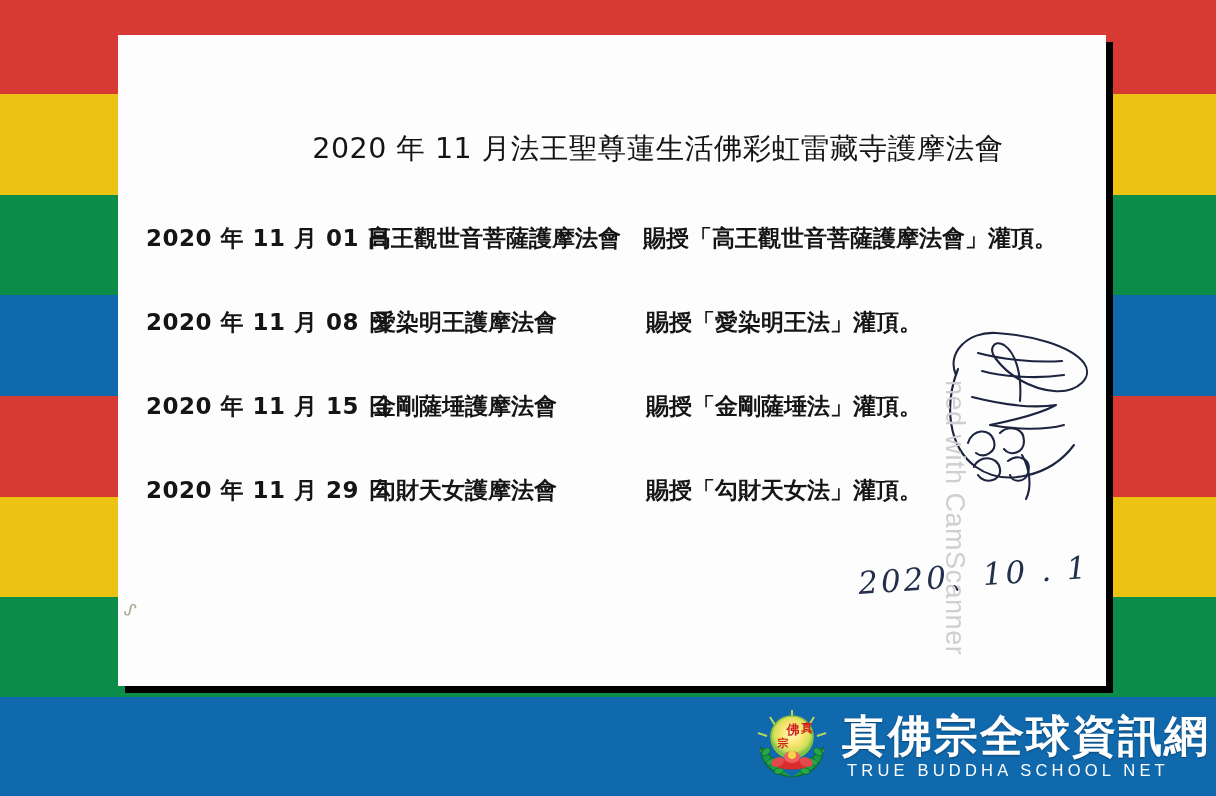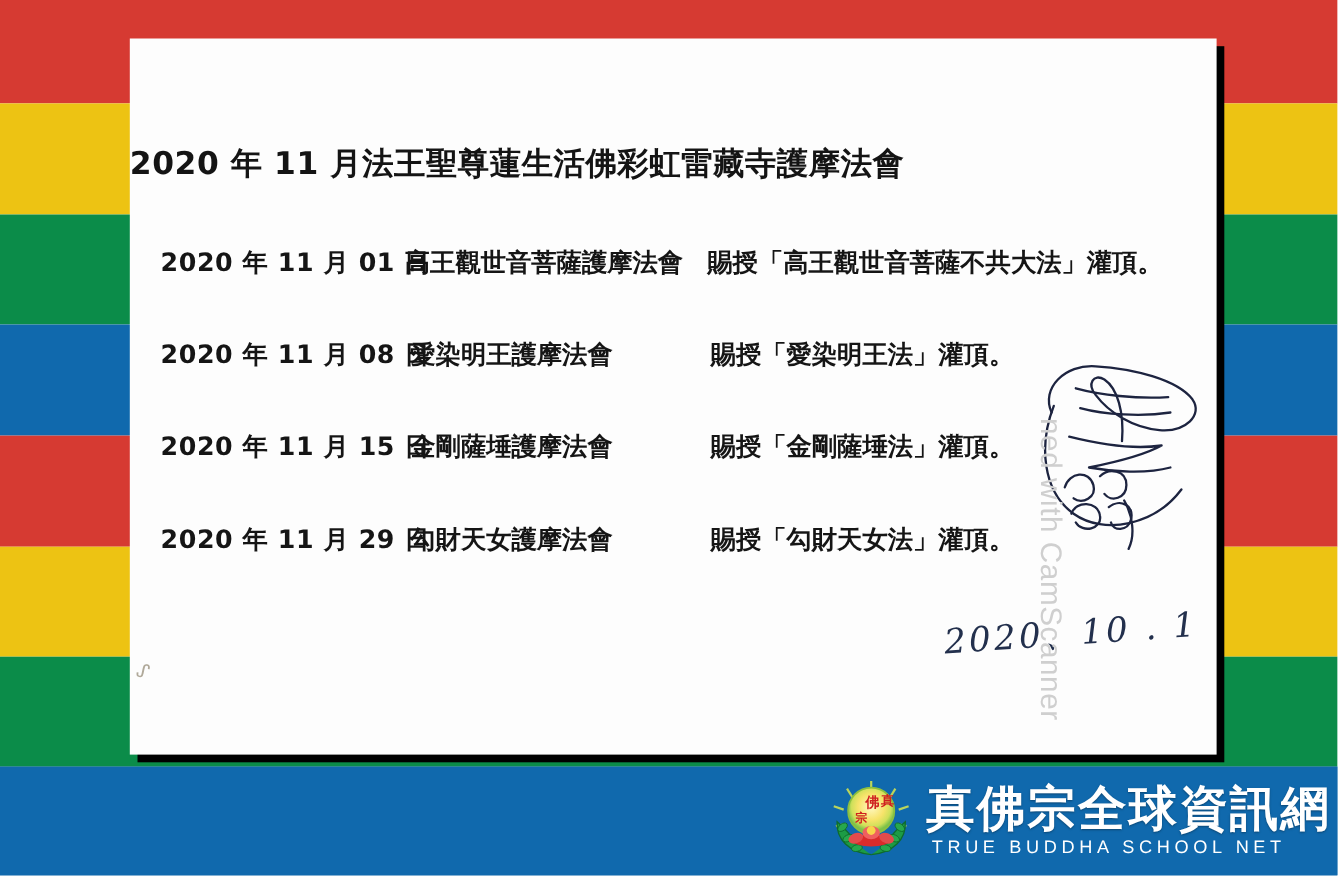--- a/index.html
+++ b/index.html
@@ -44,22 +44,23 @@
     width:988px; height:651px;
     background:#fdfdfd;
     overflow:hidden;
   }
 
   
   #doc-title {
     position:absolute;
     left:0; top:95px;
     width:1080px;
+    text-align:center;
     font-size:28.5px;
-    font-weight:bold;
+    font-weight:normal;
     letter-spacing:0.5px;
     color:#141414;
     white-space:nowrap;
     font-family:"DejaVu Sans", "Liberation Sans", sans-serif;
   }
 
   
   #schedule {
     position:absolute;
     left:0; top:188px;
@@ -199,21 +200,21 @@
 
   <div id="card">
 
     <div id="doc-title">2020 年 11 月法王聖尊蓮生活佛彩虹雷藏寺護摩法會</div>
 
     <div id="schedule">
 
       <div class="row row-wide">
         <span class="cell-date">2020 年 11 月 01 日</span>
         <span class="cell-event">高王觀世音菩薩護摩法會</span>
-        <span class="cell-empower">賜授「高王觀世音菩薩不共大法」灌頂。</span>
+        <span class="cell-empower">賜授「高王觀世音菩薩護摩法會」灌頂。</span>
       </div>
 
       <div class="row">
         <span class="cell-date">2020 年 11 月 08 日</span>
         <span class="cell-event">愛染明王護摩法會</span>
         <span class="cell-empower">賜授「愛染明王法」灌頂。</span>
       </div>
 
       <div class="row">
         <span class="cell-date">2020 年 11 月 15 日</span>

